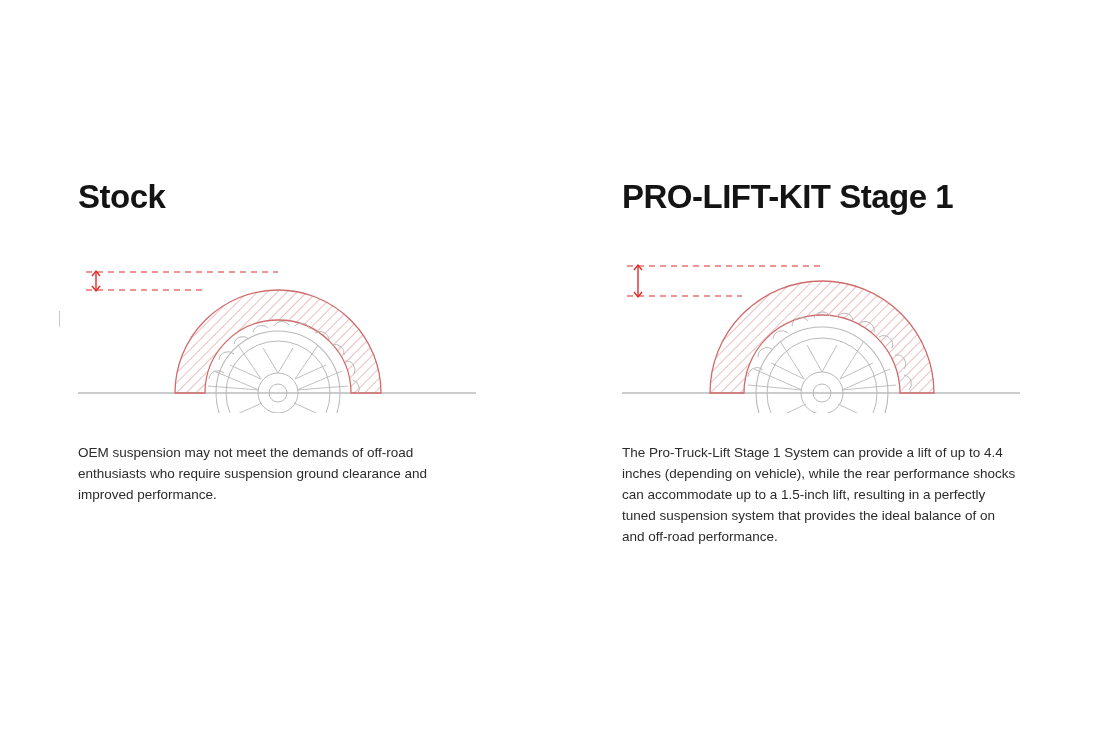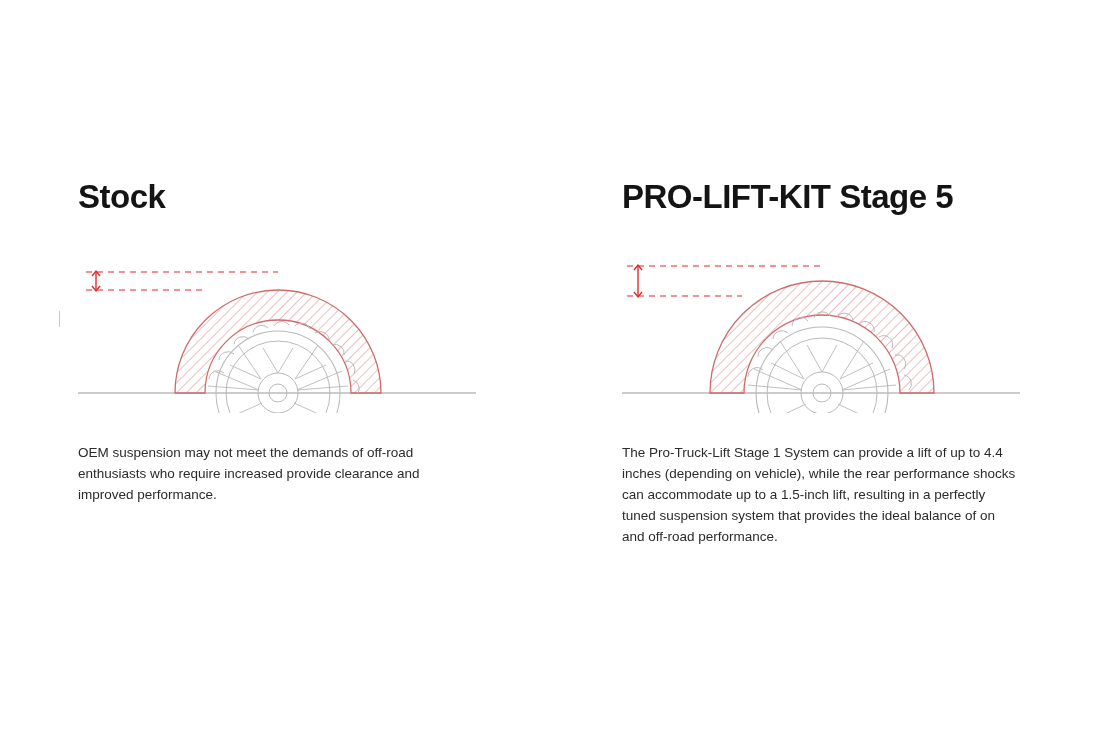--- a/index.html
+++ b/index.html
@@ -118,25 +118,25 @@
         <path d="M8,19 L200,19"></path>
       </g>
 
       <g stroke="#e02b2b" stroke-width="1.4">
         <line x1="18" y1="19" x2="18" y2="37"></line>
         <path d="M14,23 L18,18 L22,23" fill="none"></path>
         <path d="M14,33 L18,38 L22,33" fill="none"></path>
       </g>
     </svg>
 
-    <p class="caption">OEM suspension may not meet the demands of off-road enthusiasts who require increased provide clearance and improved performance.</p>
+    <p class="caption">OEM suspension may not meet the demands of off-road enthusiasts who require suspension ground clearance and improved performance.</p>
   </div>
 
   <div class="panel panel-right">
-    <h2 class="panel-title">PRO-LIFT-KIT Stage 5</h2>
+    <h2 class="panel-title">PRO-LIFT-KIT Stage 1</h2>
 
     <svg class="diagram" width="400" height="160" viewBox="0 0 400 160">
       <defs>
         <pattern id="hatch-right" width="7" height="7" patternTransform="rotate(45)" patternUnits="userSpaceOnUse">
           <line x1="0" y1="0" x2="0" y2="7" stroke="#d98a8a" stroke-width="1.1"></line>
         </pattern>
       </defs>
 
       <line x1="0" y1="140" x2="398" y2="140" stroke="#9a9a9a" stroke-width="1.1"></line>
 

